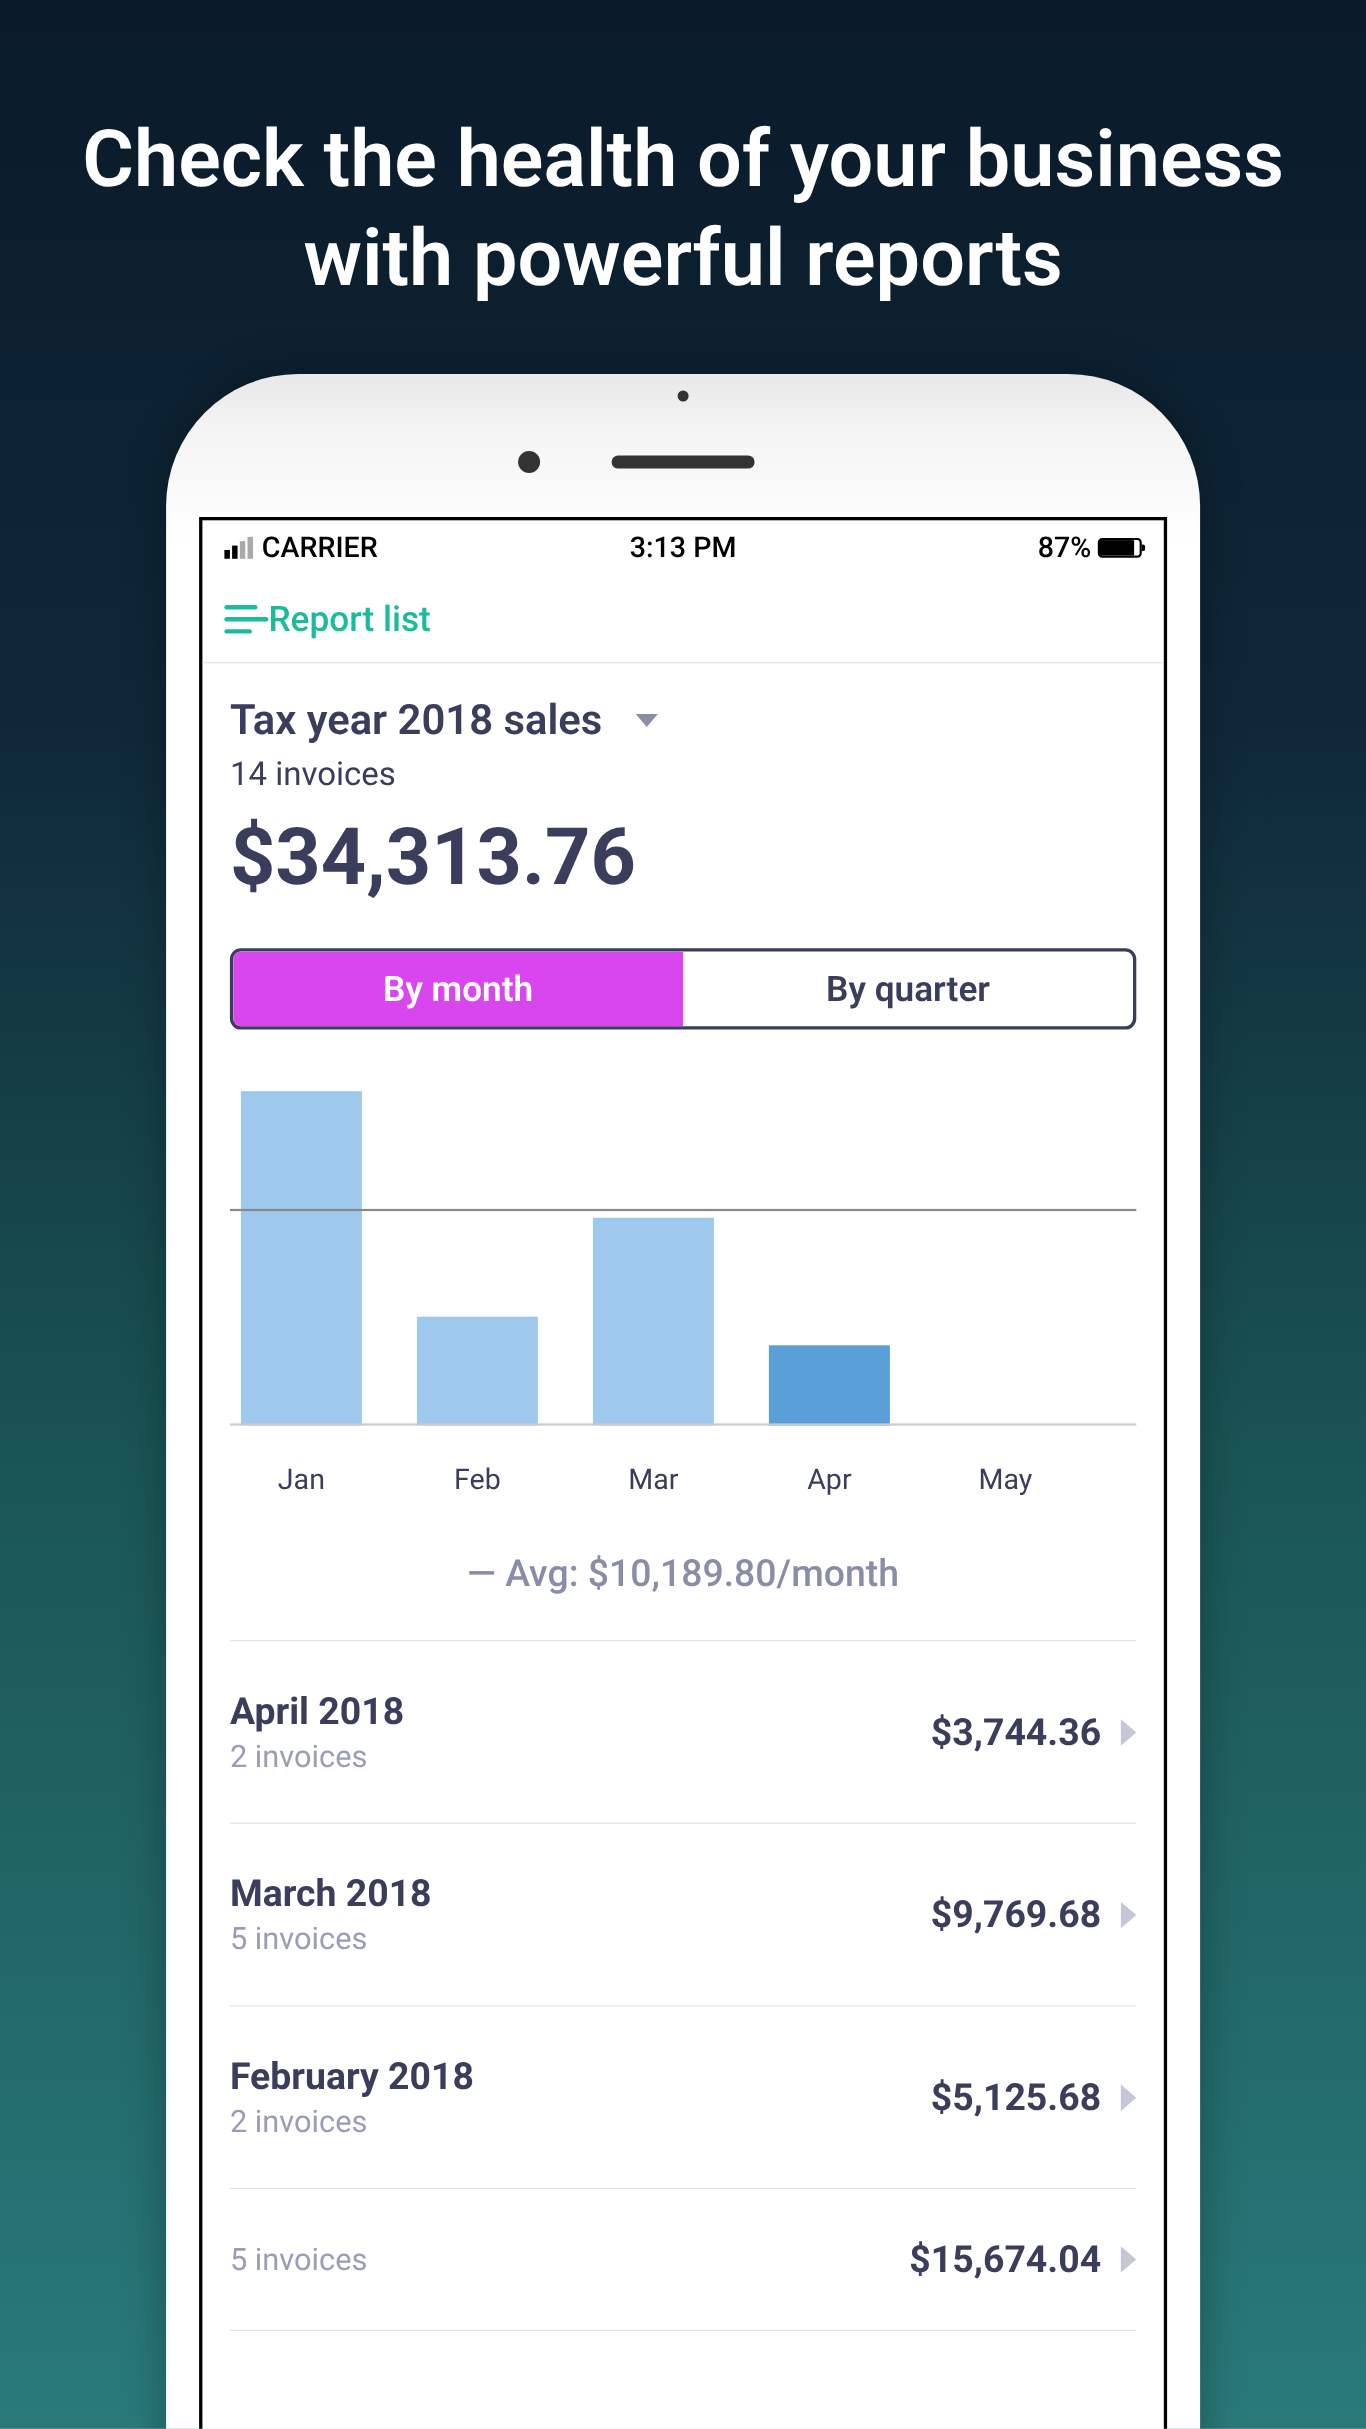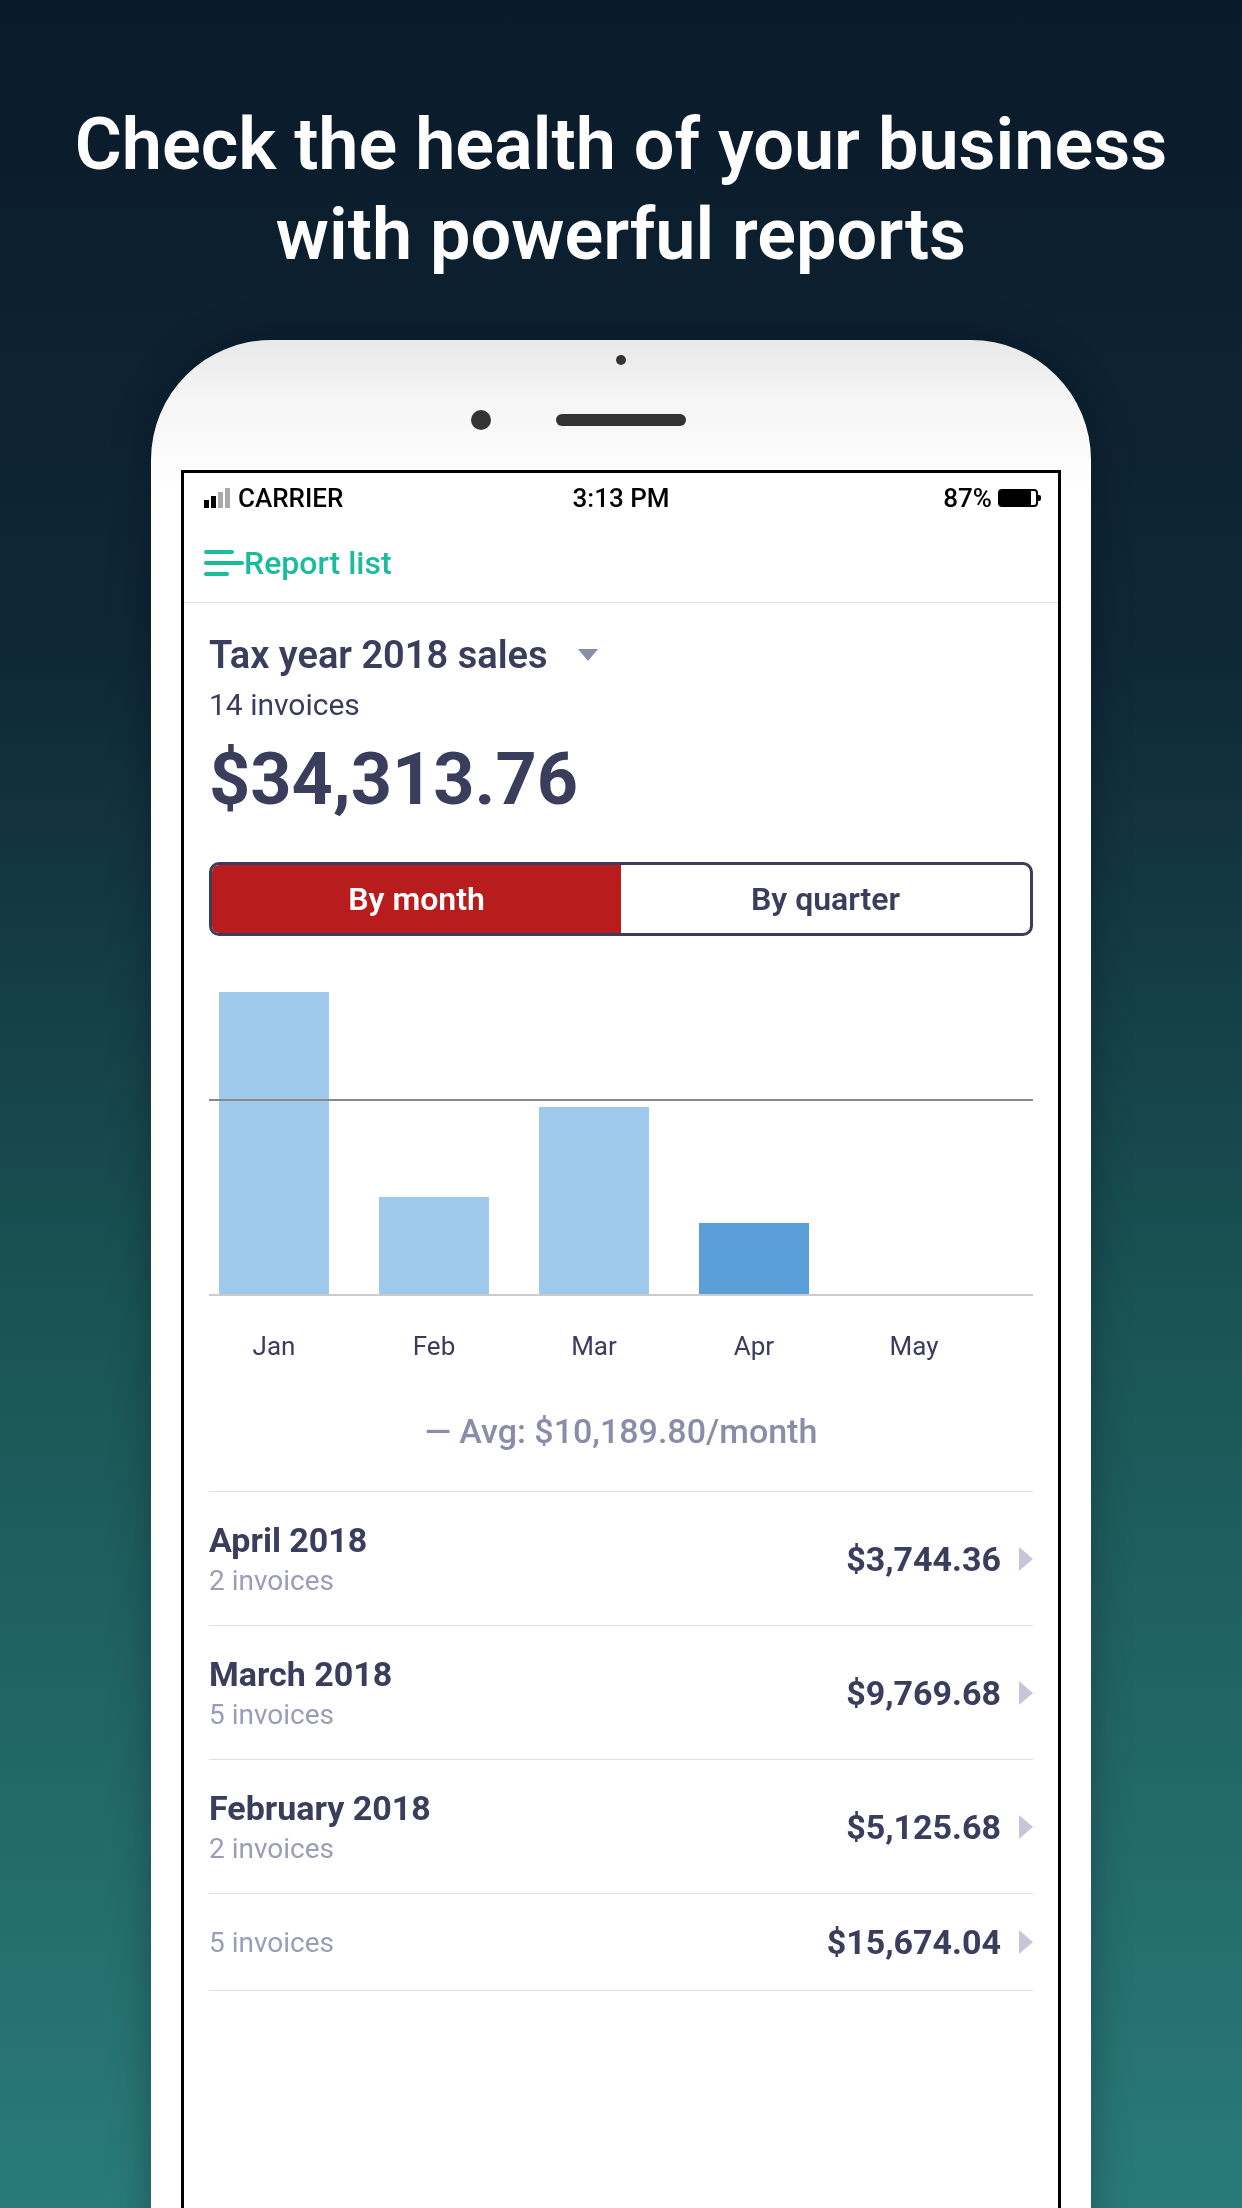--- a/index.html
+++ b/index.html
@@ -206,21 +206,21 @@
     }
     .segment {
       flex: 1;
       padding: 15px 0;
       text-align: center;
       font-size: 32px;
       font-weight: 600;
       color: #3a3d5c;
     }
     .segment.active {
-      background: #b91c1c;
+      background: #d946ef;
       color: #ffffff;
     }
     .chart-area {
       height: 310px;
       position: relative;
       margin-bottom: 20px;
     }
     .gridline {
       position: absolute;
       left: 0;
@@ -264,21 +264,21 @@
     .avg-line {
       text-align: center;
       color: #8a8da8;
       font-size: 34px;
       font-weight: 500;
       margin: 50px 0 40px;
     }
     .list-row {
       display: flex;
       align-items: center;
-      padding: 28px 0;
+      padding: 44px 0;
       border-bottom: 1px solid #e0e0e0;
     }
     .list-row:first-child {
       border-top: 1px solid #e0e0e0;
     }
     .row-left {
       flex: 1;
     }
     .row-month {
       font-size: 34px;

